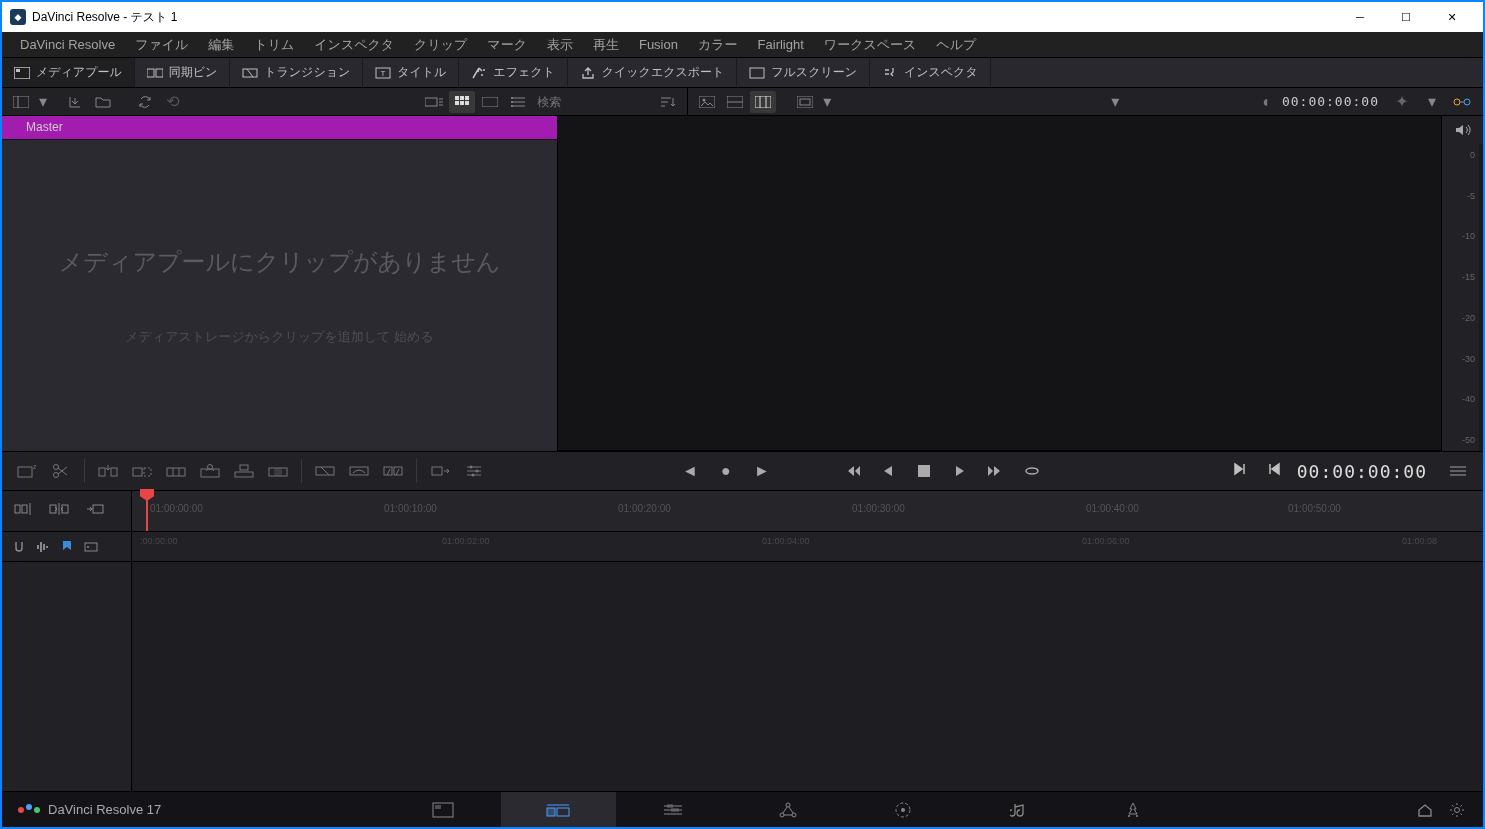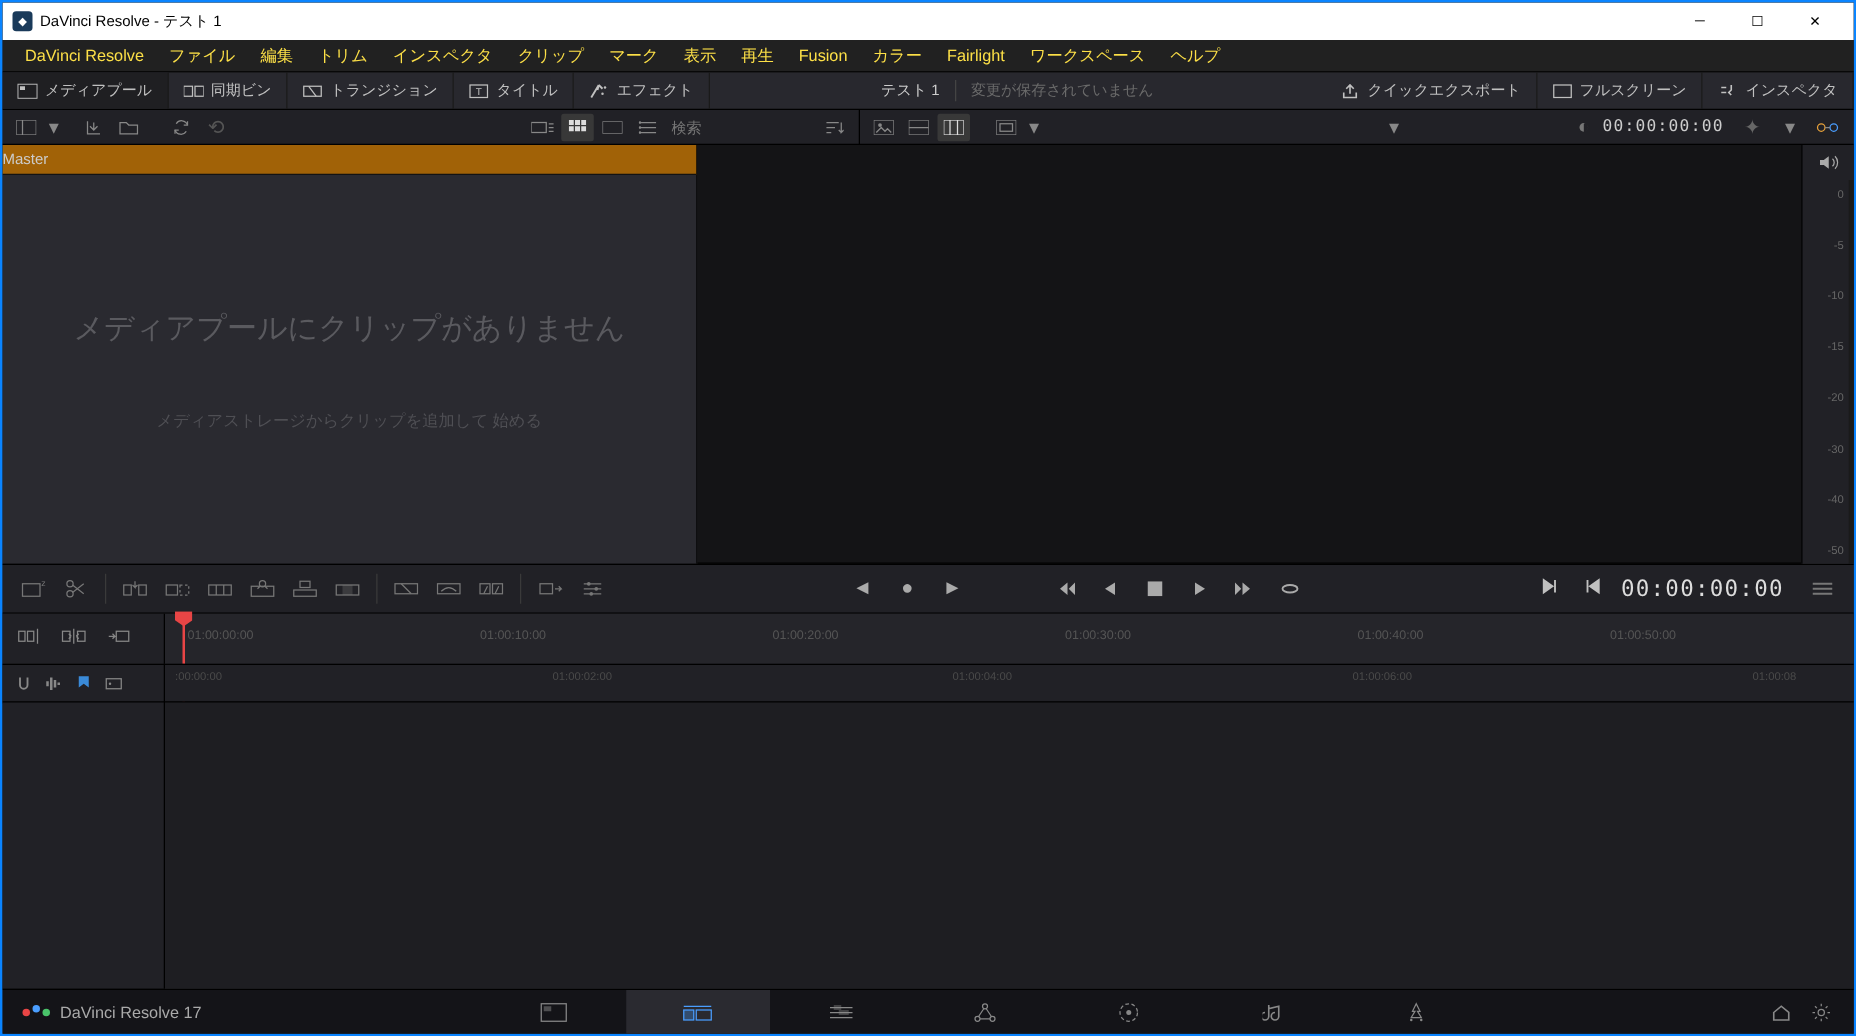--- a/index.html
+++ b/index.html
@@ -2,35 +2,35 @@
 <html><head>
 <meta charset="utf-8">
 <style>
 * { margin: 0; padding: 0; box-sizing: border-box; font-family: "Segoe UI", Arial, sans-serif; }
 body { background: #1a1a1a; color: #c0c0c0; width: 1485px; height: 829px; overflow: hidden; border: 2px solid #0a84ff; display: flex; flex-direction: column; }
 .titlebar { height: 30px; background: #fff; display: flex; align-items: center; padding: 0 8px; color: #000; font-size: 12px; }
 .titlebar .logo { width: 16px; height: 16px; background: #1a3a5a; border-radius: 3px; margin-right: 6px; display: flex; align-items: center; justify-content: center; font-size: 9px; color: #fff; }
 .titlebar .spacer { flex: 1; }
 .winbtn { width: 46px; height: 30px; display: flex; align-items: center; justify-content: center; cursor: pointer; font-size: 11px; }
 .menubar { height: 26px; background: #212121; display: flex; align-items: center; padding: 0 8px; border-bottom: 1px solid #000; }
-.menubar .menuitem { padding: 4px 10px; font-size: 13px; color: #fde047; cursor: pointer; }
+.menubar .menuitem { padding: 4px 10px; font-size: 13px; color: #a3a3a3; cursor: pointer; }
 .toolbar2 { height: 30px; background: #28282e; display: flex; align-items: center; border-bottom: 1px solid #000; }
 .toolbar2 .tbtn { display: flex; align-items: center; gap: 6px; padding: 0 12px; height: 100%; font-size: 12px; color: #c0c0c0; cursor: pointer; border-right: 1px solid #1a1a1a; }
 .toolbar2 .tbtn .ico { width: 16px; height: 14px; display: flex; align-items: center; justify-content: center; }
 .toolbar2 .tbtn.active { background: #1f1f22; }
 .toolbar2 .center { flex: 1; display: flex; justify-content: center; align-items: center; gap: 12px; font-size: 12px; }
 .toolbar2 .center .unsaved { color: #6a6a6a; border-left: 1px solid #444; padding-left: 12px; }
 .toolbar3 { height: 28px; background: #212126; display: flex; align-items: center; border-bottom: 1px solid #000; }
 .toolbar3 .seg { display: flex; align-items: center; gap: 2px; padding: 0 6px; }
 .icobtn { width: 26px; height: 22px; display: flex; align-items: center; justify-content: center; cursor: pointer; color: #888; border-radius: 2px; }
 .icobtn.active { background: #383838; color: #ddd; }
 .search { background: transparent; border: none; color: #aaa; font-size: 12px; width: 120px; padding-left: 4px; outline: none; }
 .sort-ico { color: #888; }
 .left-pane { width: 556px; display: flex; flex-direction: column; border-right: 1px solid #000; }
-.master-row { height: 24px; background: #a16207; font-size: 12px; padding: 4px 0; color: #ccc; border-bottom: 1px solid #131313; }
+.master-row { height: 24px; background: #a21caf; font-size: 12px; padding: 4px 24px; color: #ccc; border-bottom: 1px solid #131313; }
 .pool-empty { flex: 1; background: #2a2a30; display: flex; flex-direction: column; align-items: center; justify-content: center; color: #5a5a5f; }
 .pool-empty .big { font-size: 24px; margin-bottom: 50px; }
 .pool-empty .small { font-size: 13px; color: #4f4f54; }
 .right-pane { flex: 1; background: #1a1a1c; position: relative; display: flex; }
 .viewer { flex: 1; background: #141416; border-bottom: 1px solid #000; }
 .audio-meter { width: 42px; background: #212126; border-left: 1px solid #000; display: flex; flex-direction: column; }
 .audio-meter .spk { height: 28px; display: flex; align-items: center; justify-content: center; color: #aaa; }
 .audio-meter .scale { flex: 1; display: flex; flex-direction: column; justify-content: space-between; padding: 6px 4px; font-size: 9px; color: #666; align-items: flex-end; border-right: 4px solid #1a1a1a; }
 .timecode-small { color: #ccc; font-family: monospace; font-size: 13px; letter-spacing: 1px; }
 .edit-toolbar { height: 40px; background: #212126; display: flex; align-items: center; border-top: 1px solid #000; border-bottom: 1px solid #000; padding: 0 10px; }
@@ -139,24 +139,20 @@
   <div class="tbtn">
     <span class="ico">
         <svg width="16" height="14" viewBox="0 0 16 14">
           <path d="M2 12 L8 2 M8 2 l3 3 M8 2 l-1 4" stroke="currentColor" fill="none" stroke-width="1.5"></path>
           <circle cx="13" cy="4" r="1" fill="currentColor"></circle>
           <circle cx="11" cy="9" r="1" fill="currentColor"></circle>
         </svg>
       </span>
     <span>エフェクト</span>
   </div>
-  <div class="center">
-    <span style="color:#ccc">テスト 1</span>
-    <span class="unsaved">変更が保存されていません</span>
-  </div>
   <div class="tbtn">
     <span class="ico">
         <svg width="14" height="14" viewBox="0 0 14 14">
           <path d="M2 8v4h10V8 M7 2v7 M4 5l3-3 3 3" stroke="currentColor" fill="none" stroke-width="1.3"></path>
         </svg>
       </span>
     <span>クイックエクスポート</span>
   </div>
   <div class="tbtn">
     <span class="ico">

